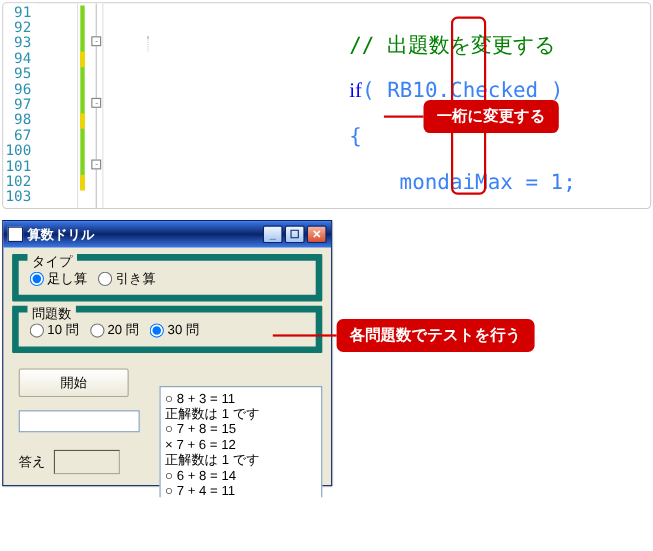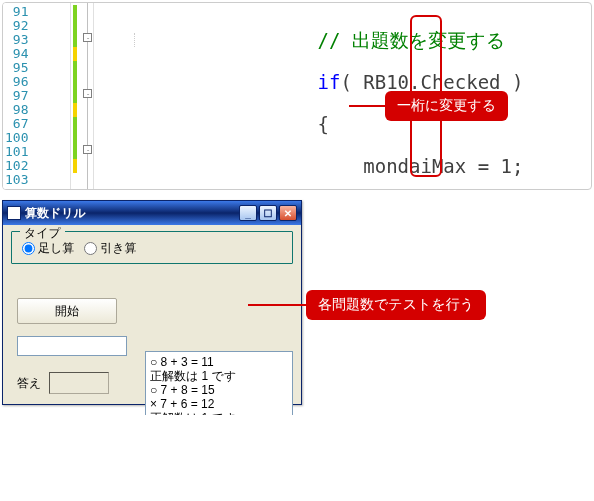--- a/index.html
+++ b/index.html
@@ -10,37 +10,37 @@
   .gutter-nums { background: #fff; color: #2b91af; text-align: right; padding: 2px 6px 2px 2px; font-family: Consolas, monospace; font-size: 13px; line-height: 14px; }
   .gutter-nums div { height: 14px; }
   .gutter-marks { width: 24px; background: #fff; border-left: 1px solid #e0e0e0; border-right: 1px solid #e0e0e0; position: relative; }
   .mark-bar { position: absolute; left: 2px; width: 4px; background: #7ed321; }
   .mark-bar.y { background: #f5d300; }
   .fold { position: absolute; left: 12px; width: 9px; height: 9px; border: 1px solid #808080; background: #fff; font-size: 8px; line-height: 7px; text-align: center; color: #808080; }
   .outline-line { position: absolute; left: 16px; width: 1px; background: #c0c0c0; top: 0; bottom: 0; }
   .code-area { flex: 1; font-family: Consolas, monospace; font-size: 19px; line-height: 14px; padding: 2px 0 2px 4px; position: relative; white-space: pre; }
   .code-area div { height: 14px; }
   .comment { color: #008000; }
-  .kw { color: #0000ff; }
-  .plain { color: #404040; }
+  .kw { color: #0000ff; font-family: Liberation Serif, serif; }
+  .plain { color: #3b82f6; }
   .red-box { position: absolute; border: 2px solid #d40000; border-radius: 6px; }
   .callout { position: absolute; display: flex; align-items: center; }
   .callout-line { height: 2px; background: #d40000; }
-  .callout-box { background: #d40000; color: #fff; font-weight: normal; padding: 6px 12px; border-radius: 6px; font-size: 14px; white-space: nowrap; }
+  .callout-box { background: #d40000; color: #fff; font-weight: bold; padding: 6px 12px; border-radius: 6px; font-size: 14px; white-space: nowrap; }
 
   
   .win { position: relative; width: 300px; margin: 10px 2px; border: 1px solid #0a246a; background: #ece9d8; box-shadow: 1px 1px 2px rgba(0,0,0,0.3); }
   .titlebar { height: 24px; background: linear-gradient(180deg,#3b78e7 0%,#0a246a 50%,#3b78e7 100%); display: flex; align-items: center; padding: 0 4px; color: #fff; font-weight: bold; }
   .titlebar .icon { width: 14px; height: 14px; background: #fff; border: 1px solid #0a246a; margin-right: 4px; display: inline-block; }
   .titlebar .title { flex: 1; }
   .winbtns { display: flex; gap: 2px; }
   .winbtn { width: 18px; height: 16px; background: linear-gradient(180deg,#eef5ff 0%,#a8c6f0 100%); border: 1px solid #0a246a; border-radius: 2px; display: flex; align-items: center; justify-content: center; font-family: Arial; font-size: 10px; color: #0a246a; }
   .winbtn.close { background: linear-gradient(180deg,#f8b4a0 0%,#d85030 100%); color: #fff; }
   .win-body { padding: 6px 8px 10px; }
-  .group { border: 1px solid #0f766e; border-radius: 1px; padding: 8px 10px 6px; margin-bottom: 24px; position: relative; }
+  .group { border: 6px solid #0f766e; border-radius: 1px; padding: 8px 10px 6px; margin-bottom: 4px; position: relative; }
   .group-title { position: absolute; top: -7px; left: 8px; background: #ece9d8; padding: 0 4px; font-size: 12px; }
   .radio-row { display: flex; gap: 10px; font-size: 12px; }
   .radio-row label { display: flex; align-items: center; gap: 3px; cursor: default; }
   .radio-row input[type=radio] { cursor: default; }
   .start-btn { width: 100px; height: 26px; background: linear-gradient(180deg,#fff 0%,#ece9d8 100%); border: 1px solid #aca899; border-radius: 2px; margin: 10px 0 8px 6px; font-family: inherit; font-size: 12px; cursor: default; }
   .answer-input { width: 110px; height: 20px; margin: 4px 0 10px 6px; border: 1px solid #7f9db9; background: #fff; }
   .answer-row { display: flex; align-items: center; gap: 8px; margin-left: 6px; margin-top: 6px; }
   .answer-box { width: 60px; height: 22px; background: #ece9d8; border: 1px solid #aca899; border-style: inset; }
   .output { position: absolute; left: 142px; top: 150px; width: 148px; height: 146px; border: 1px solid #7f9db9; background: #fff; padding: 3px 4px; font-size: 12px; line-height: 14px; white-space: pre; overflow: hidden; }
 
@@ -117,20 +117,37 @@
         <label>
             <input type="radio" name="t" checked="" style="">
             <span>足し算</span>
           </label>
         <label>
             <input type="radio" name="t" style="">
             <span>引き算</span>
           </label>
       </div>
     </div>
+    <div class="group">
+      <div class="group-title">問題数</div>
+      <div class="radio-row">
+        <label>
+            <input type="radio" name="c" style="">
+            <span>10 問</span>
+          </label>
+        <label>
+            <input type="radio" name="c" style="">
+            <span>20 問</span>
+          </label>
+        <label>
+            <input type="radio" name="c" checked="" style="">
+            <span>30 問</span>
+          </label>
+      </div>
+    </div>
     <button class="start-btn">開始</button>
     <div><input class="answer-input" type="text" style=""></div>
     <div class="answer-row">
       <span>答え</span>
       <div class="answer-box"></div>
     </div>
     <div class="output">○ 8 + 3 = 11
 正解数は 1 です
 ○ 7 + 8 = 15
 × 7 + 6 = 12

